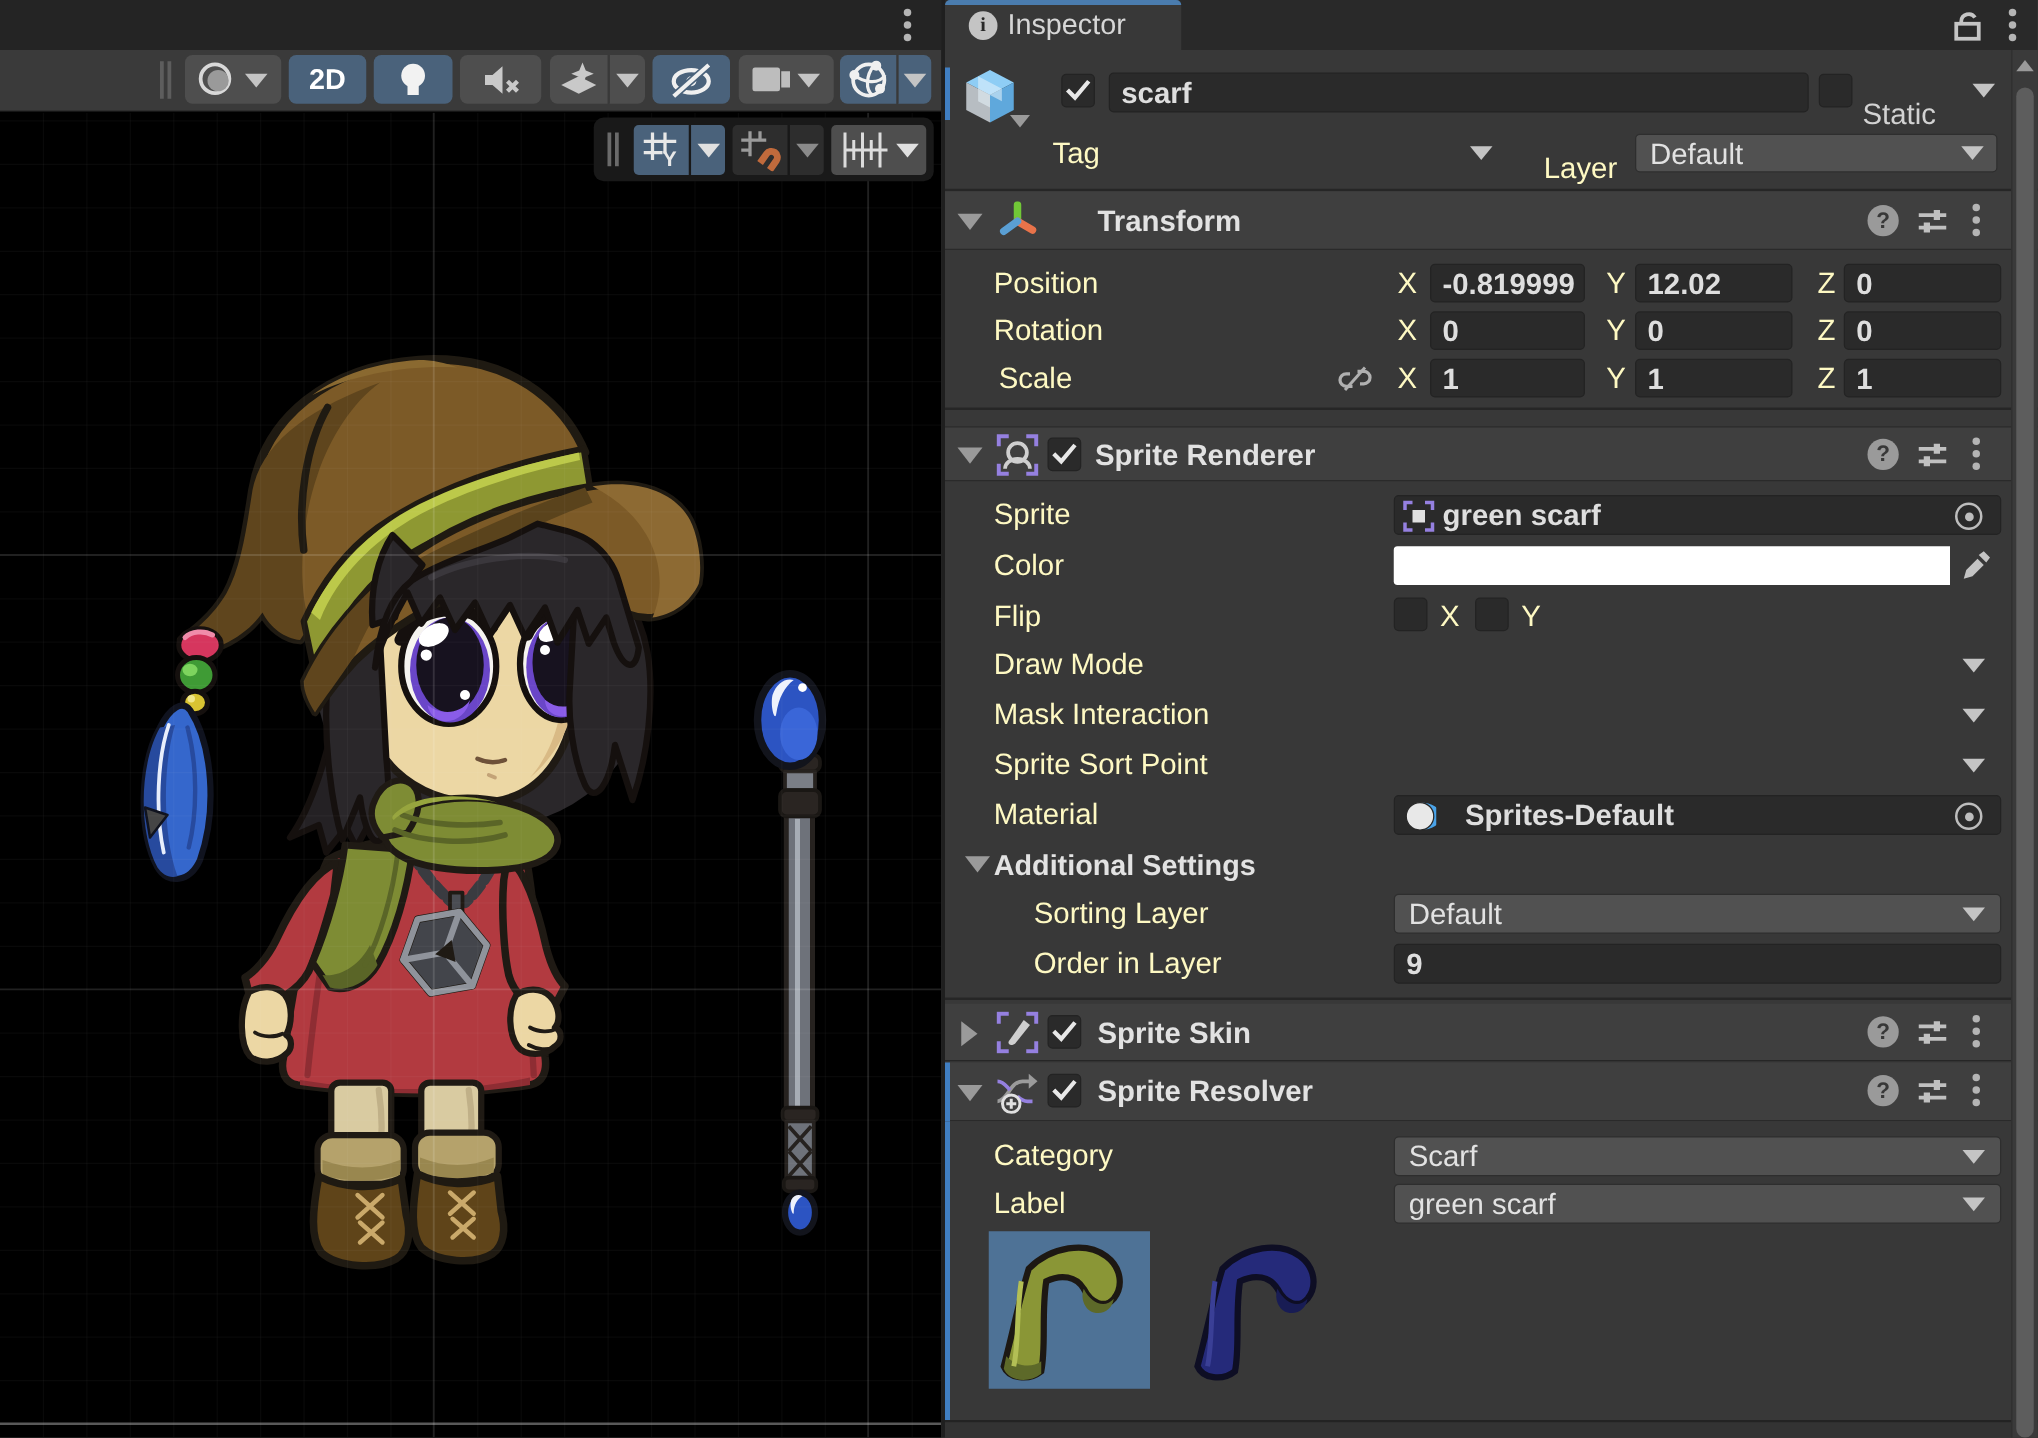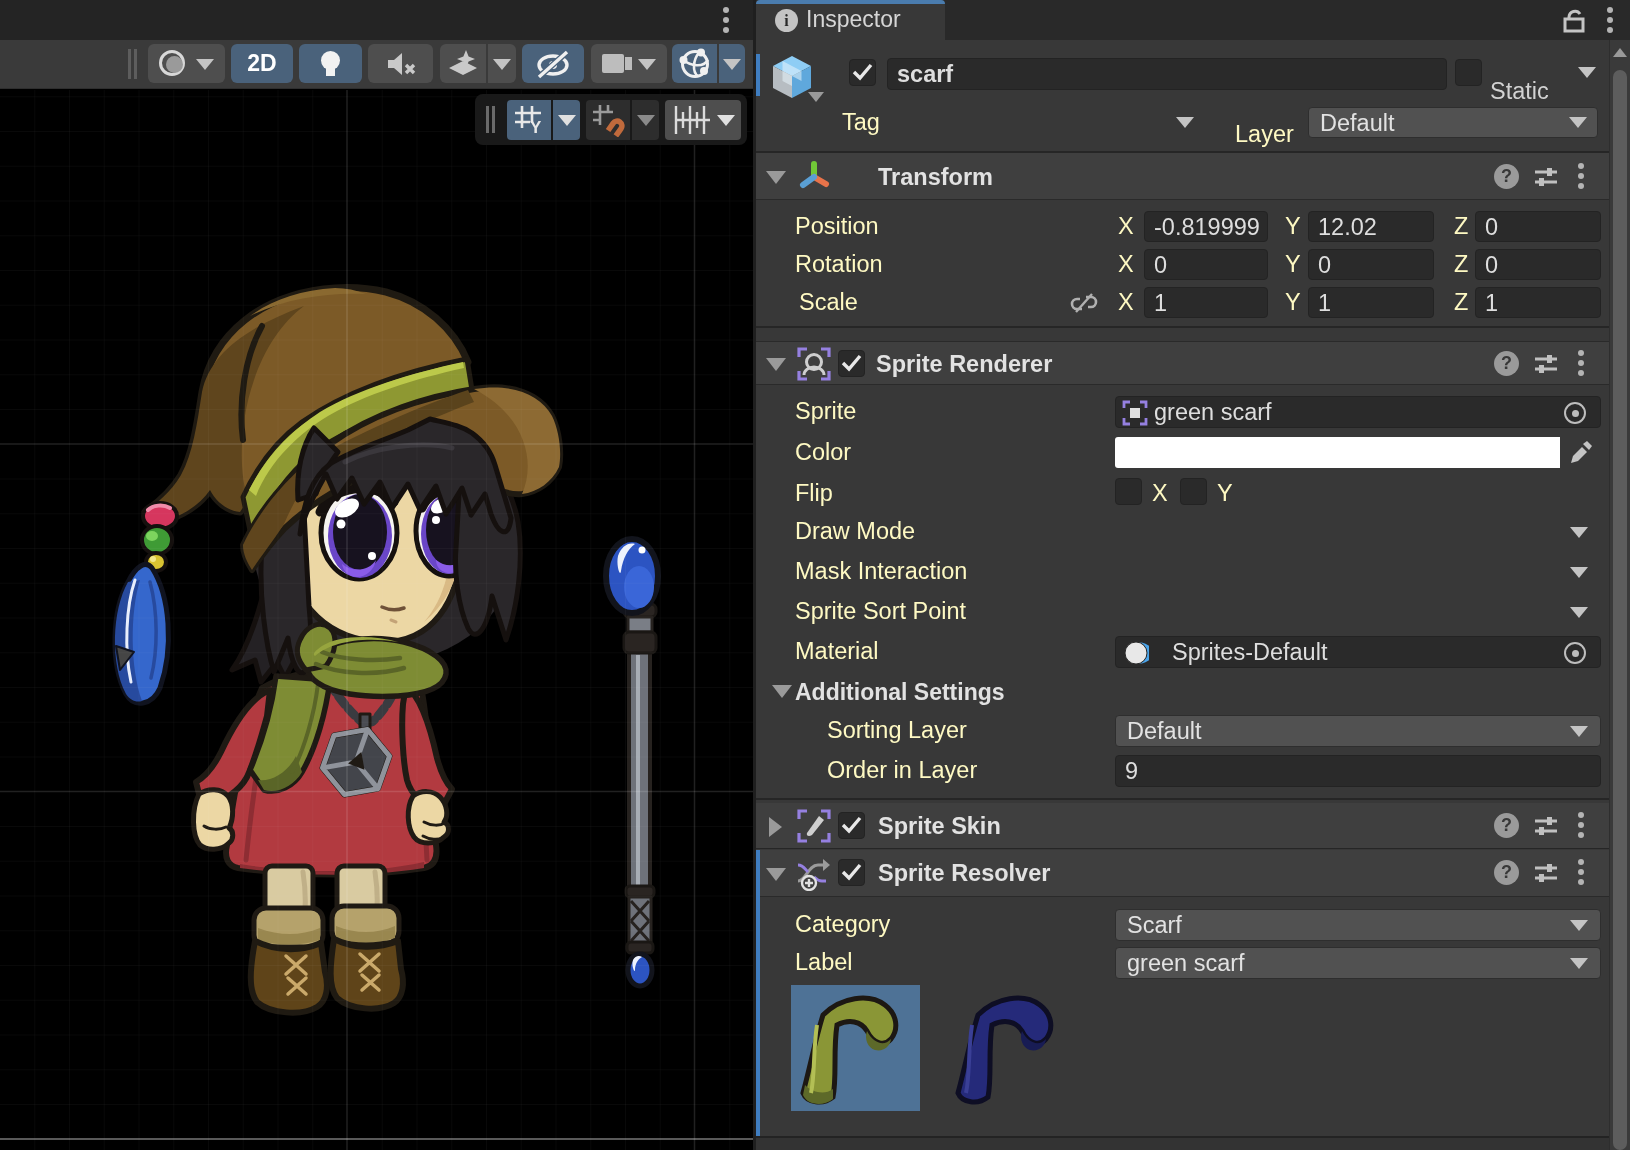--- a/index.html
+++ b/index.html
@@ -2,21 +2,21 @@
 <html><head>
 <meta charset="utf-8">
 <style>
   * { margin:0; padding:0; box-sizing:border-box; }
   html,body { width:1630px; height:1150px; overflow:hidden; background:#383838;
     font-family:"Liberation Sans", sans-serif; }
   .abs { position:absolute; }
   .lbl { position:absolute; color:#fef9c3; font-size:23.5px; line-height:31px; white-space:nowrap; }
   .hdrtxt { position:absolute; color:#e2e2e2; font-size:23.5px; font-weight:bold; line-height:40px; white-space:nowrap; }
   .field { position:absolute; background:#2a2a2a; border:1px solid #232323; border-radius:4px;
-    color:#dedede; font-size:23.5px; line-height:30px; padding-left:9px; }
+    color:#dedede; font-size:23.5px; line-height:30px; padding-left:9px;font-weight:bold; }
   .drop { position:absolute; background:#515151; border:1px solid #2e2e2e; border-radius:4px;
     color:#e2e2e2; font-size:23.5px; line-height:30px; padding-left:11px; }
   .darr { position:absolute; width:0; height:0; border-left:9px solid transparent;
     border-right:9px solid transparent; border-top:11px solid #c4c4c4; }
   .check { position:absolute; width:27px; height:27px; background:#2a2a2a;
     border:1px solid #232323; border-radius:4px; }
   .tri-d { position:absolute; width:0; height:0; border-left:10px solid transparent;
     border-right:10px solid transparent; border-top:13px solid #9a9a9a; }
   .tri-r { position:absolute; width:0; height:0; border-top:10px solid transparent;
     border-bottom:10px solid transparent; border-left:13px solid #9a9a9a; }

